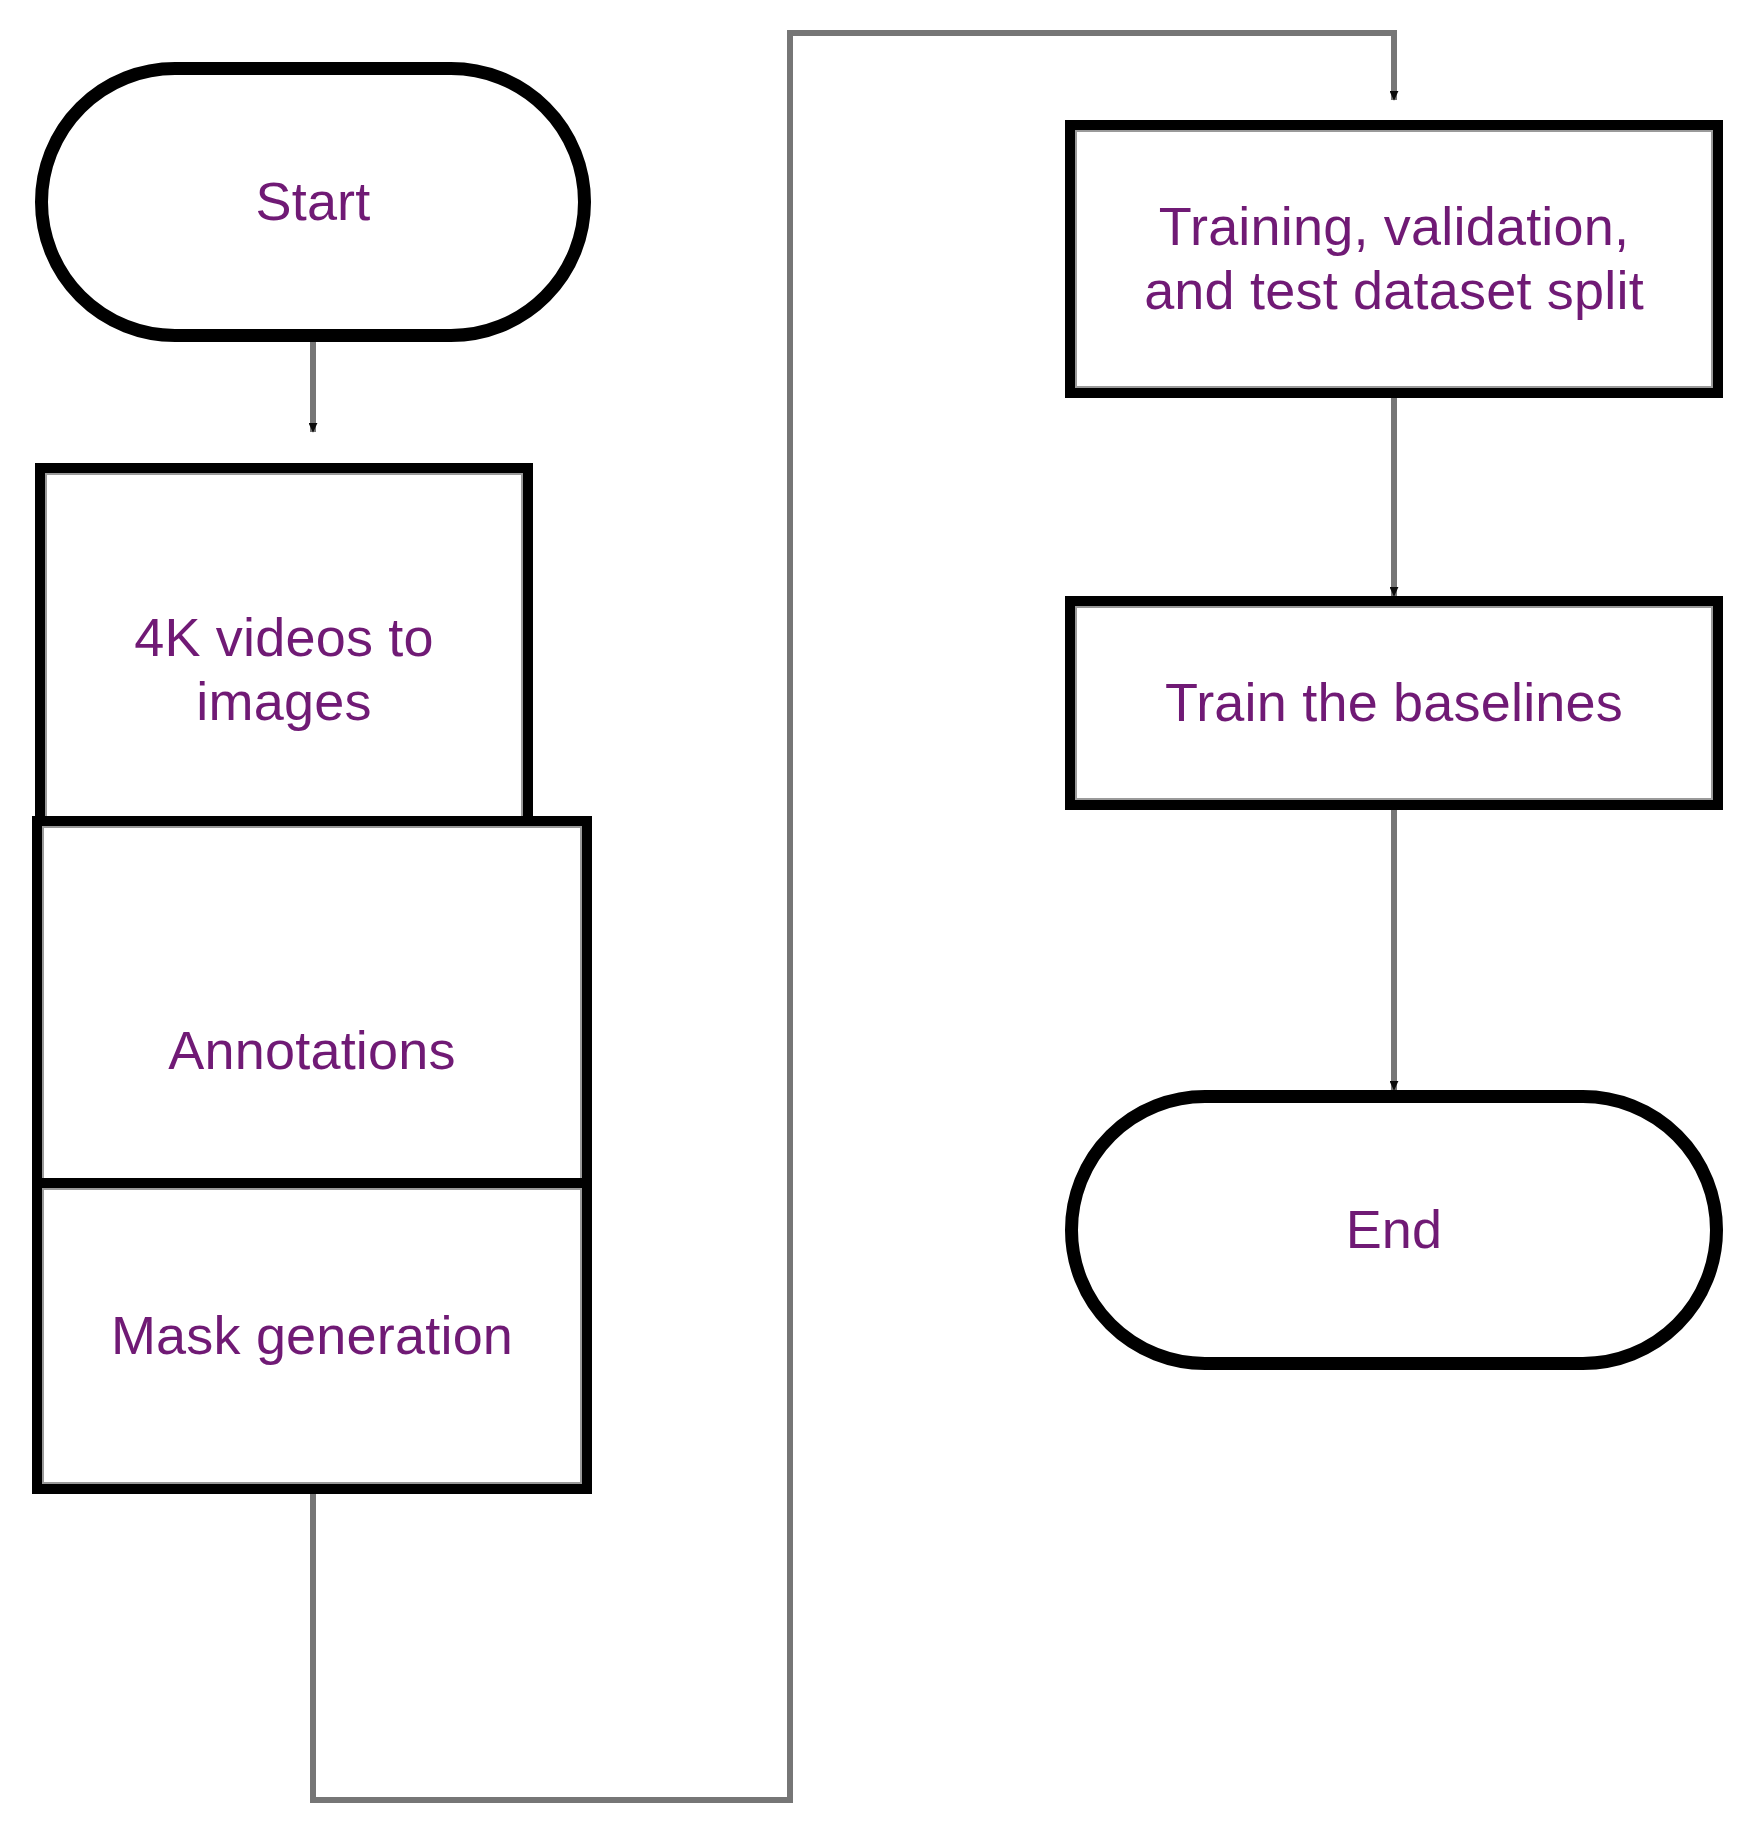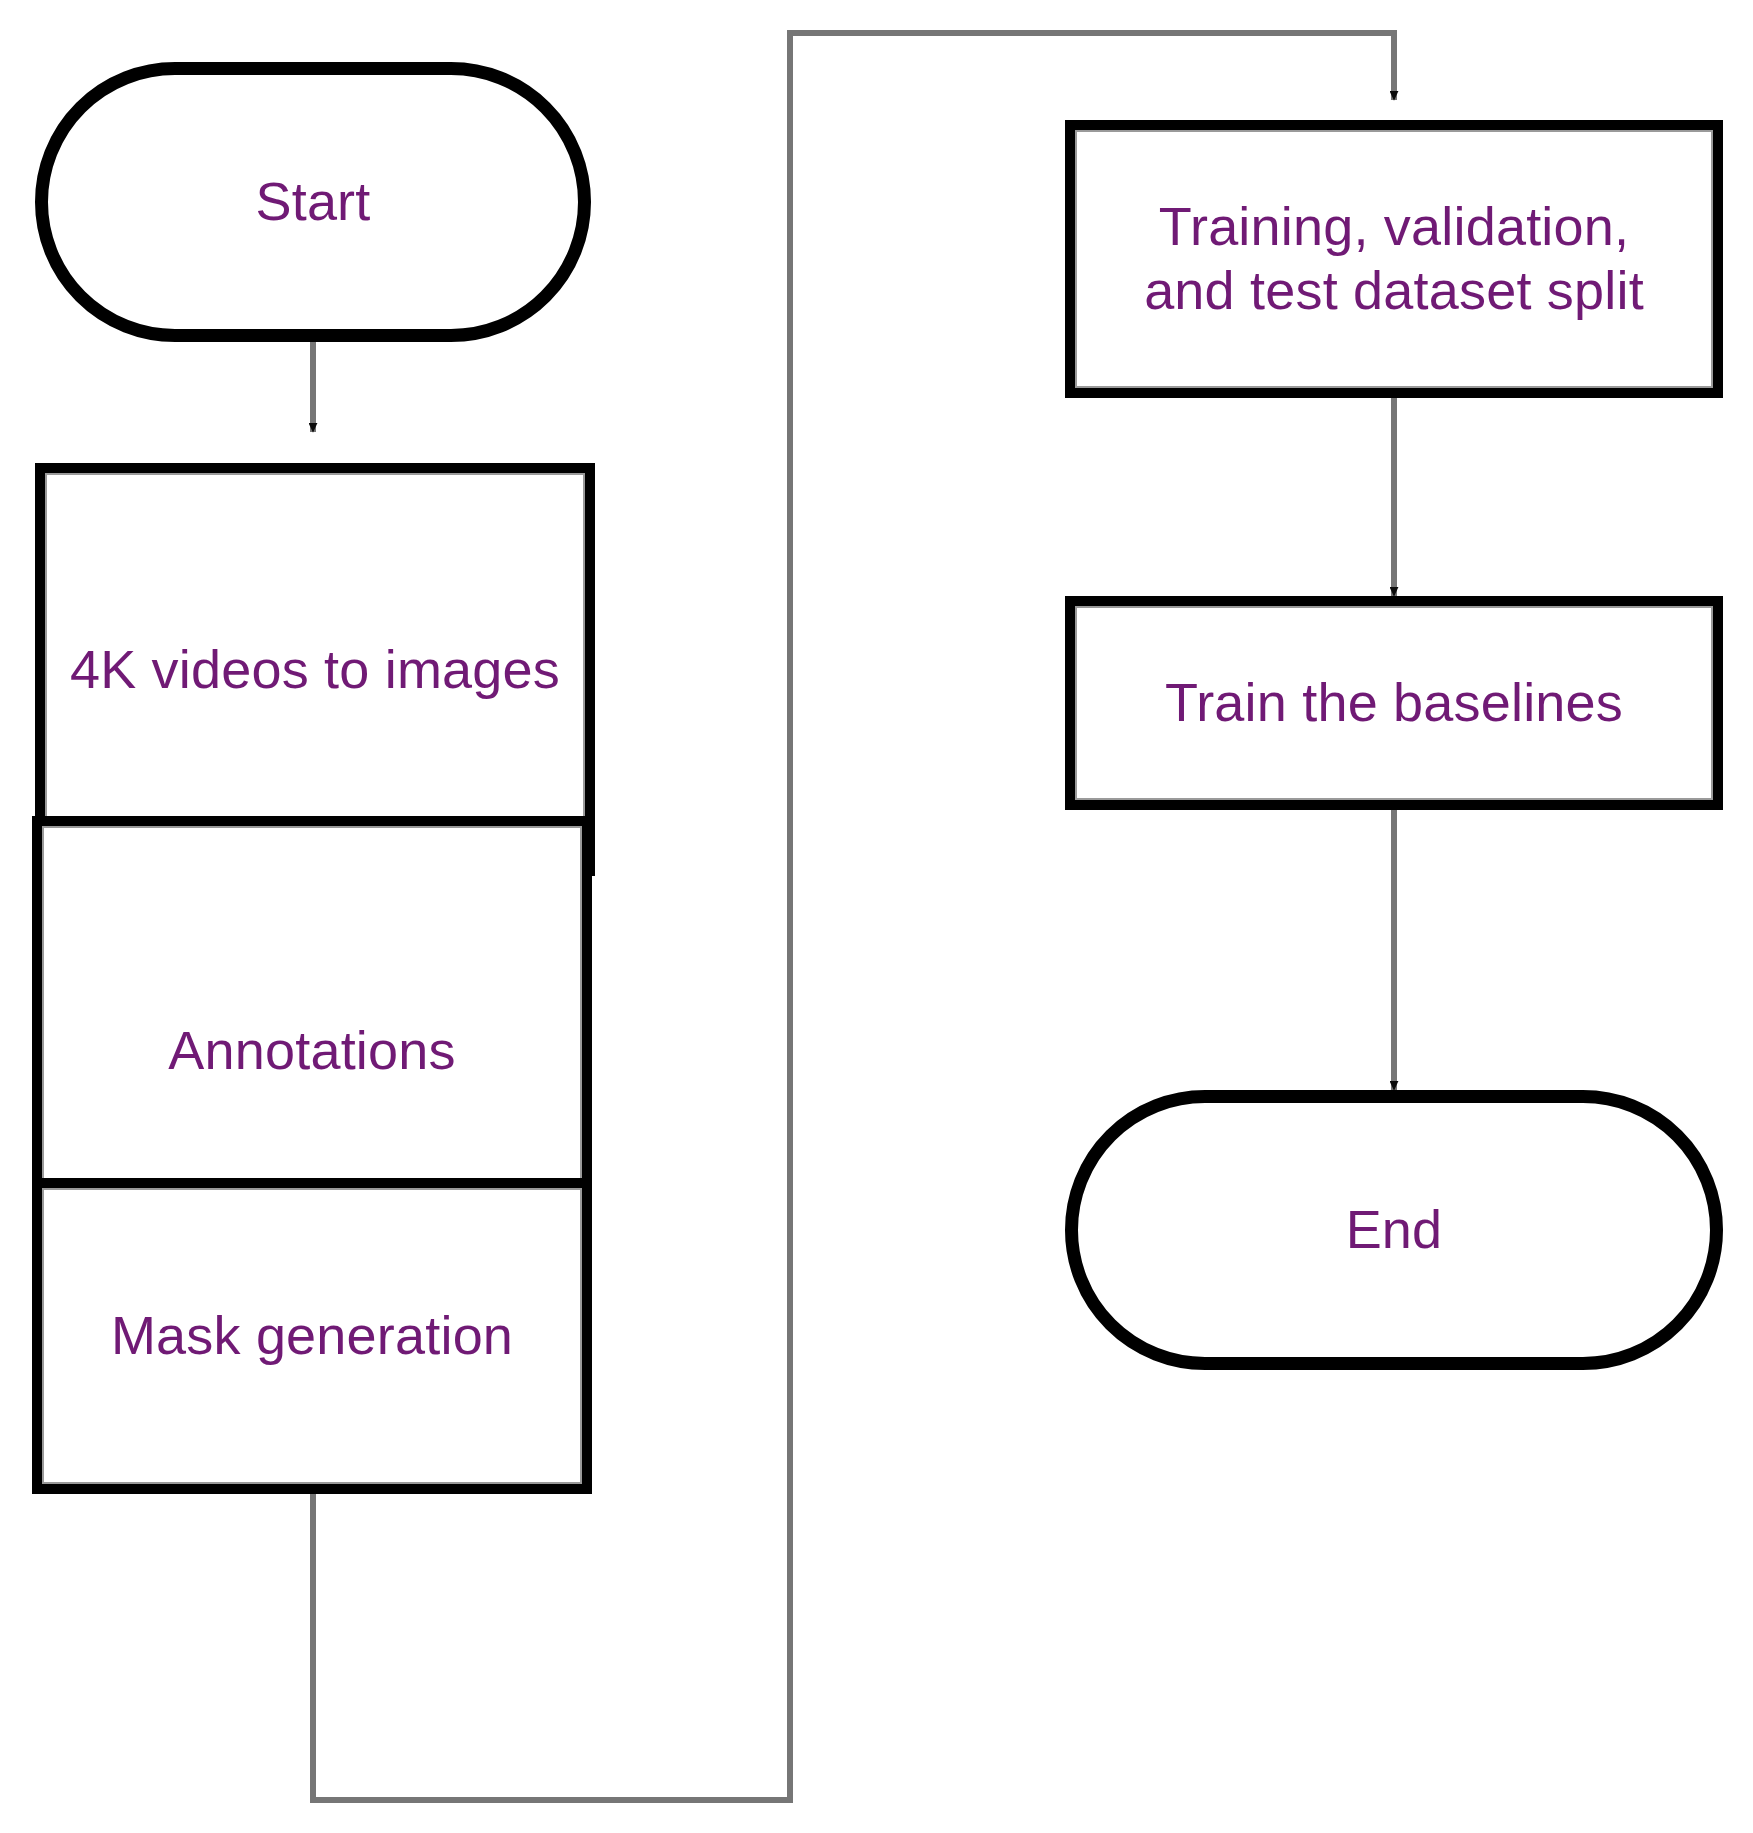--- a/index.html
+++ b/index.html
@@ -83,21 +83,21 @@
       <path d="M 1394 398 L 1394 596" marker-end="url(#arrowhead)"></path>
 
       <path d="M 1394 810 L 1394 1090" marker-end="url(#arrowhead)"></path>
     </g>
   </svg>
 
   <div class="node node-terminator" style="left:35px; top:62px; width:556px; height:280px;">
     <span class="node-label">Start</span>
   </div>
 
-  <div class="node node-process" style="left:35px; top:463px; width:560px; height:413px;">
+  <div class="node node-process" style="left:35px; top:463px; width:498px; height:413px;">
     <span class="node-label">4K videos to images</span>
   </div>
 
   <div class="node node-process" style="left:32px; top:816px; width:560px; height:469px;">
     <span class="node-label">Annotations</span>
   </div>
 
   <div class="node node-process" style="left:1065px; top:120px; width:658px; height:278px;">
     <span class="node-label">Training, validation,
 and test dataset split</span>

